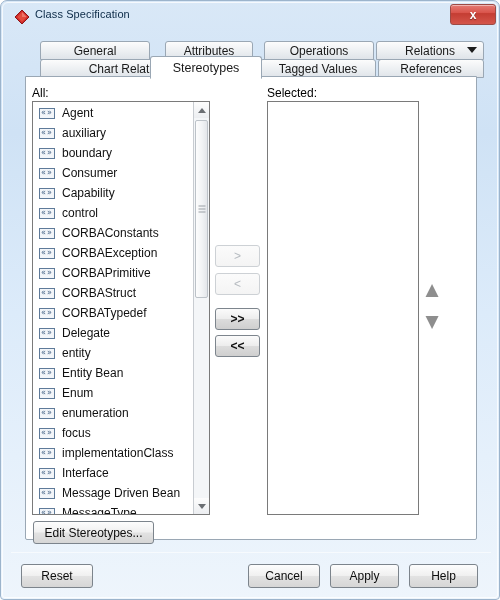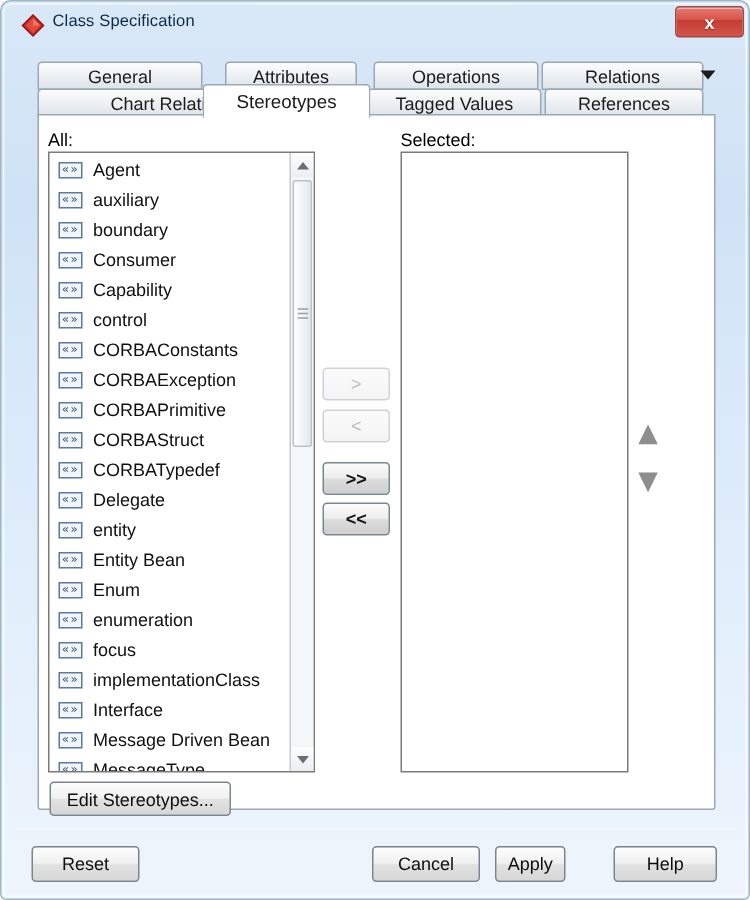--- a/index.html
+++ b/index.html
@@ -93,20 +93,21 @@
     height: 19px;
     border: 1px solid #9aa7b4;
     background: linear-gradient(180deg, #fcfcfc 0%, #eceff2 55%, #dfe4e9 100%);
     border-radius: 3px 3px 0 0;
     display: flex;
     align-items: center;
     justify-content: center;
     font-size: 12px;
     color: #1a1a1a;
     white-space: nowrap;
+    margin-left: 15px;
   }
   .tab.row1 { top: 0px; }
   .tab.row2 { top: 18px; }
   .tab.selected {
     background: #ffffff;
     border-bottom: 1px solid #ffffff;
     top: 15px;
     height: 23px;
     z-index: 6;
     font-size: 12.5px;
@@ -305,21 +306,21 @@
     color: #0d0d0d;
     white-space: nowrap;
   }
   .btn-edit-stereotypes {
     left: 32px; top: 520px;
     width: 121px; height: 23px;
   }
   .btn-reset  { left: 20px;  top: 563px; width: 72px; }
   .btn-ok     { left: 165px; top: 563px; width: 72px; }
   .btn-cancel { left: 247px; top: 563px; width: 72px; }
-  .btn-apply  { left: 329px; top: 563px; width: 47px; text-align: right; }
+  .btn-apply  { left: 329px; top: 563px; width: 69px; text-align: right; }
   .btn-help   { left: 408px; top: 563px; width: 69px; }
 
   .footer-sep {
     position: absolute;
     left: 10px; top: 551px;
     width: 480px; height: 1px;
     background: rgba(255,255,255,0.6);
   }
 </style>
 </head>

